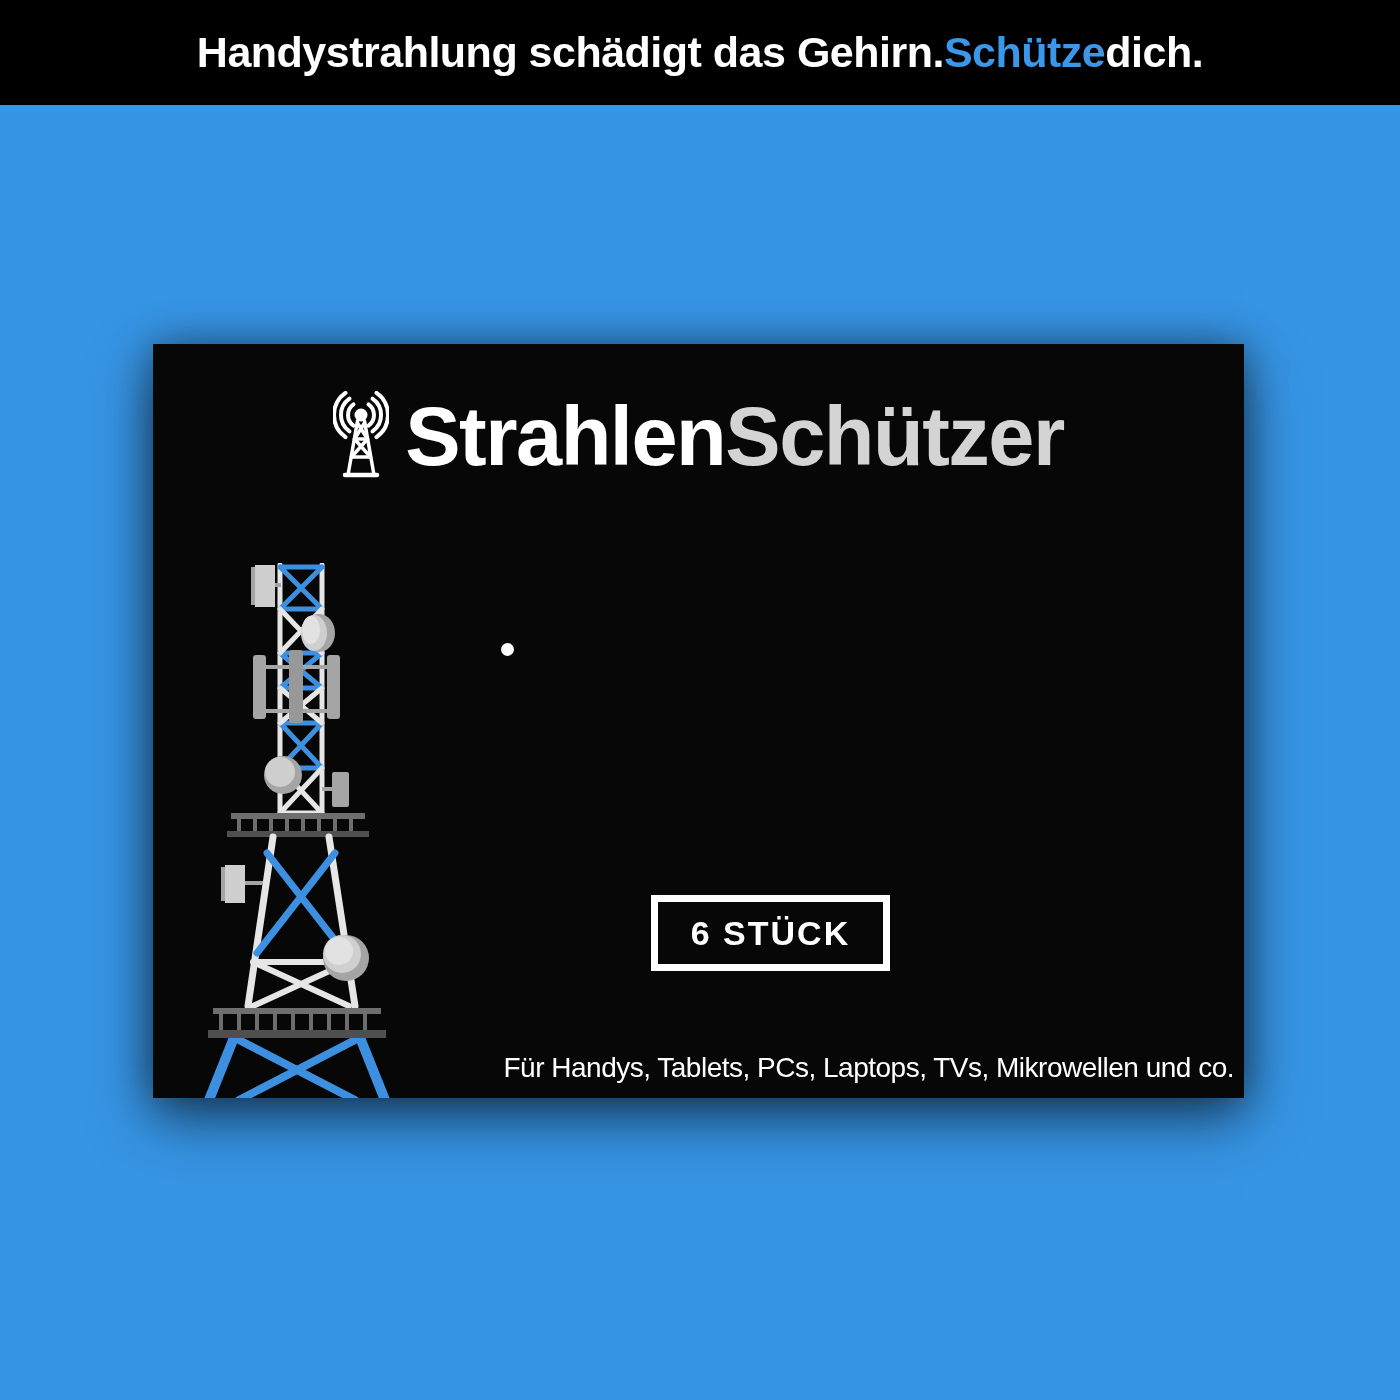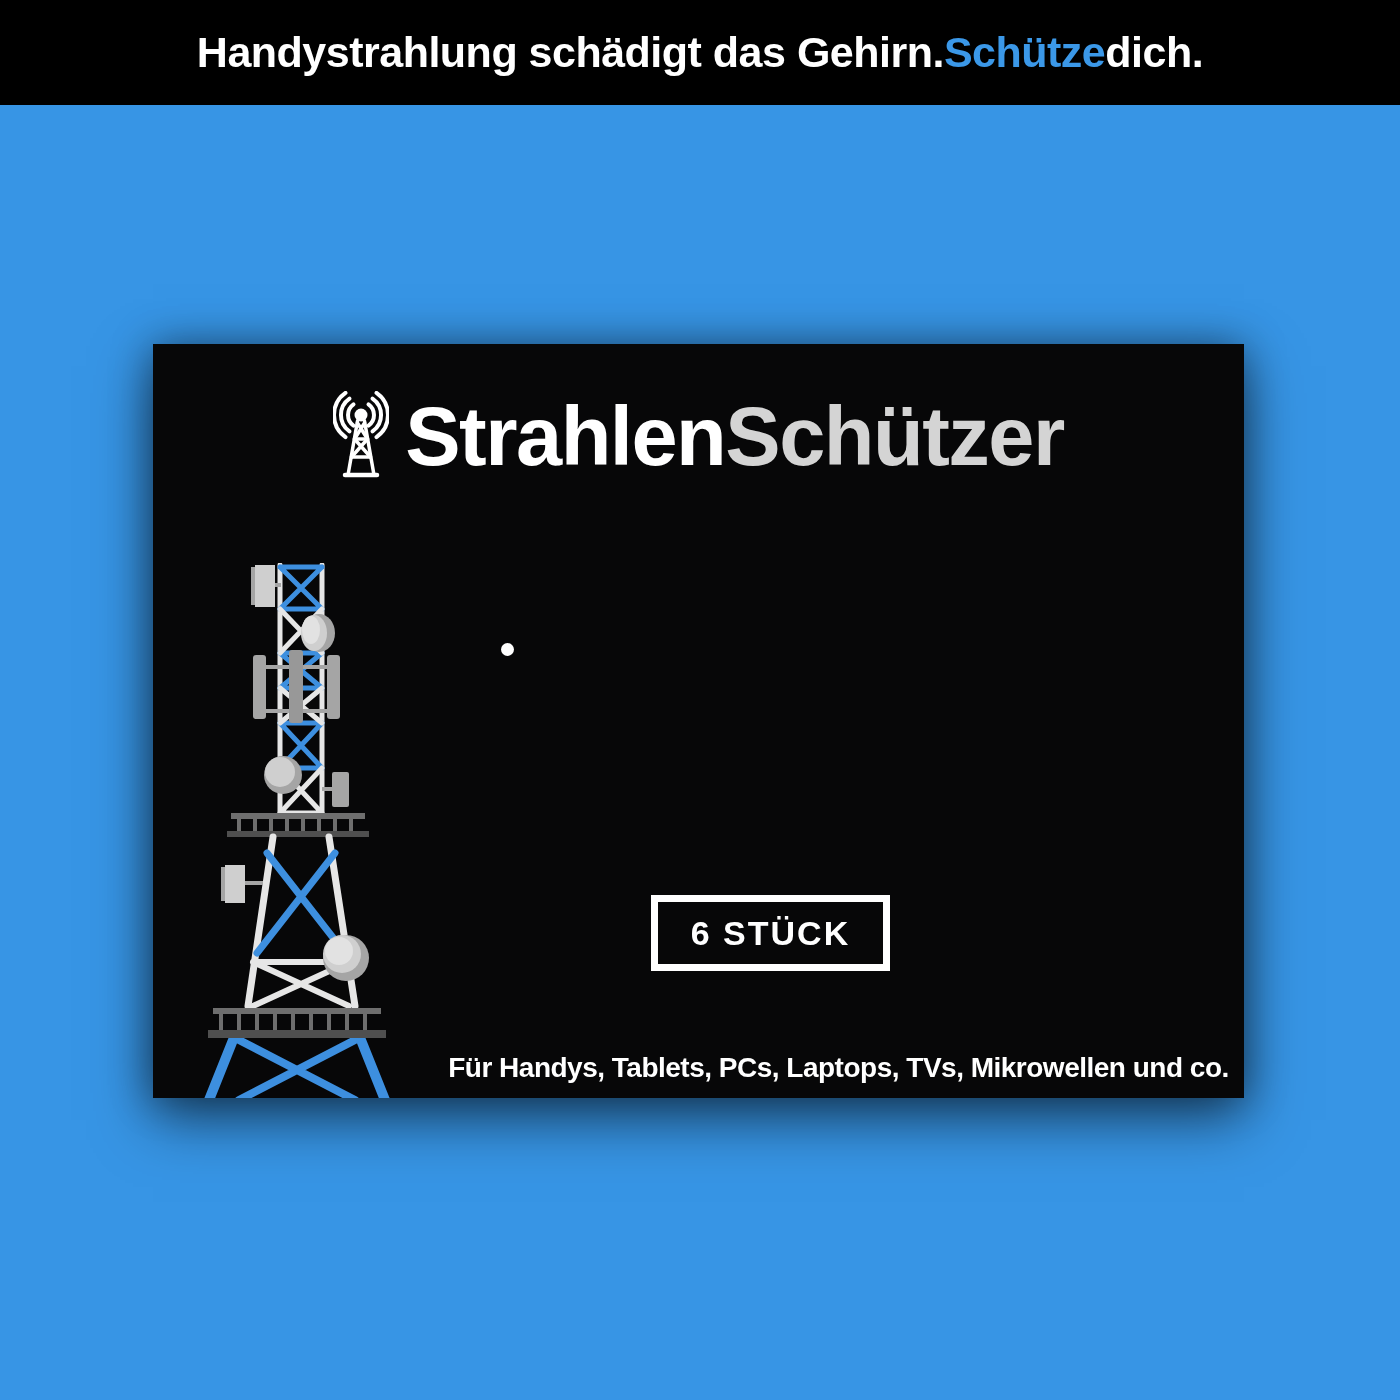--- a/index.html
+++ b/index.html
@@ -39,22 +39,22 @@
   .features .txt{font-size:47px;font-weight:700;color:var(--text-white);white-space:nowrap;letter-spacing:-0.5px;}
   .features .hl{color:var(--accent);margin-right:14px;}
   .badge{
     position:absolute;left:498px;top:527px;width:239px;height:76px;
     border:7px solid var(--text-white);
     display:flex;align-items:center;justify-content:center;margin-top:24px;
   }
   .badge span{font-size:34px;font-weight:700;letter-spacing:2px;color:var(--text-white);white-space:nowrap;}
   .note{
     position:absolute;left:290px;right:10px;top:708px;
-    font-size:28px;font-weight:700;letter-spacing:-0.5px;color:var(--text-white);
-    text-align:center;white-space:nowrap;
+    font-size:28px;font-weight:400;letter-spacing:-0.5px;color:var(--text-white);
+    text-align:right;white-space:nowrap;
   }
   
   .sb{stroke:var(--tower-blue);} .sw{stroke:var(--tower-white);} .sm{stroke:var(--tower-mid);}
   .sd{stroke:var(--tower-dark);} .fl{fill:var(--tower-light);}
   .fm{fill:var(--tower-mid);} .fd{fill:var(--tower-dark);} .fp{fill:var(--platform-dark);}
 </style>
 </head>
 <body>
 
 <header class="banner">

